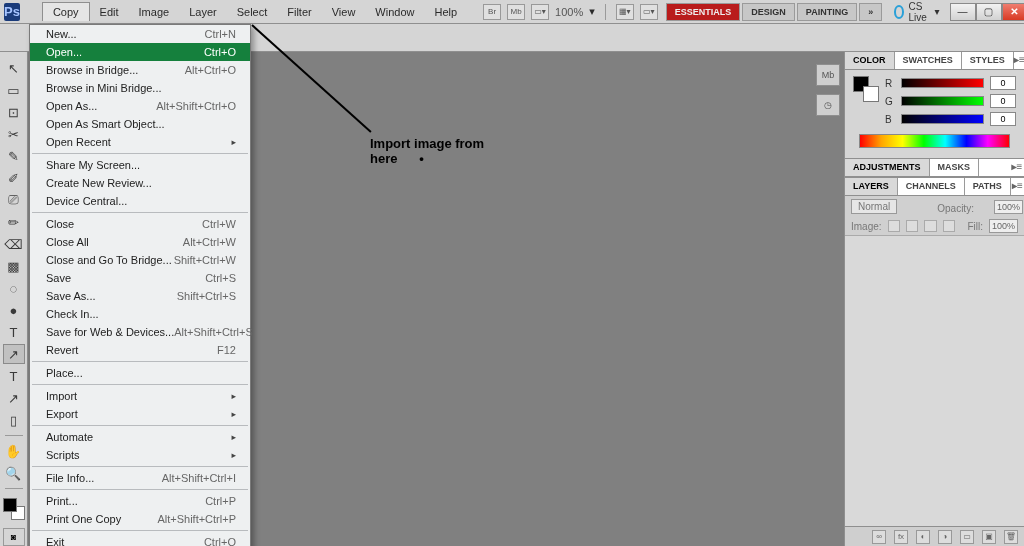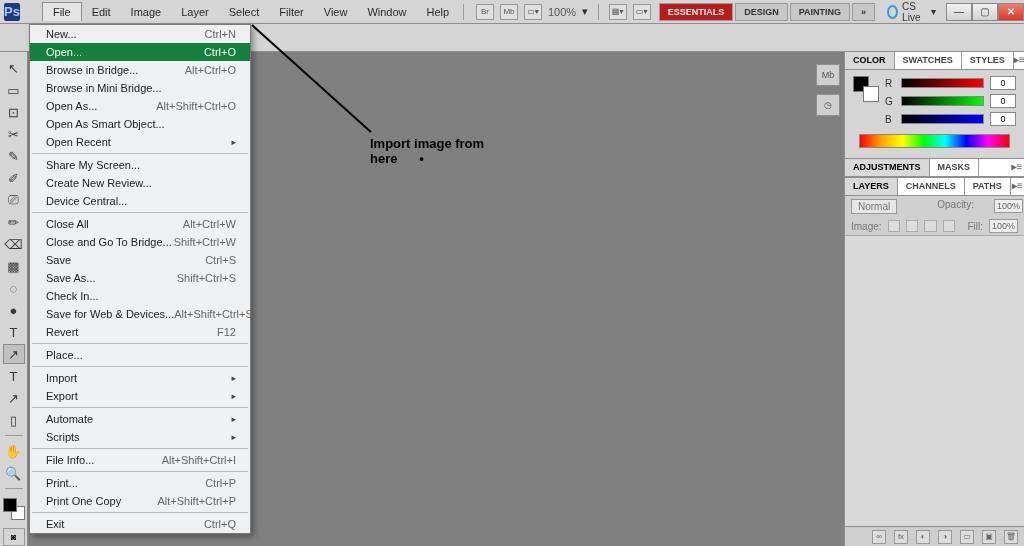--- a/index.html
+++ b/index.html
@@ -151,40 +151,40 @@
     height:14px; margin:4px 6px 6px;
     background:linear-gradient(to right,red,orange,yellow,lime,cyan,blue,magenta,red);
     border:1px solid #888;
   }
 
   
   .adj-panel .body{height:0;}
 
   
   .layers-panel { flex:1; display:flex; flex-direction:column;}
-  .layers-opts { display:flex; align-items:flex-start; gap:20px; padding:3px 6px; font-size:10px; color:#777;}
+  .layers-opts { display:flex; align-items:flex-end; gap:20px; padding:3px 6px; font-size:10px; color:#777;}
   .sel { border:1px solid #999; background:#e6e6e6; padding:1px 6px; font-size:10px; color:#777;}
   .opabox{ width:32px; border:1px solid #999; background:#eee; font-size:9px; padding:1px 2px; color:#666; text-align:right;}
   .layers-lock { display:flex; align-items:center; gap:6px; padding:2px 6px; font-size:10px; color:#777; border-bottom:1px solid #aaa;}
   .lock-ic{width:14px;height:12px;border:1px solid #aaa; background:#ddd;}
   .layers-list { flex:1; background:#d9d9d9;}
   .layers-footer {
     height:20px; background:#cfcfcf; border-top:1px solid #8f8f8f;
     display:flex; align-items:center; justify-content:flex-end; gap:8px; padding:0 6px;
   }
   .lf-ic { width:14px; height:14px; border:1px solid #999; background:#ddd; font-size:8px; display:flex; align-items:center; justify-content:center; color:#666;}
   .panel-menu { margin-left:auto; width:14px; text-align:center; font-size:10px; color:#666; padding-top:2px;}
 
 </style>
 </head>
 <body>
 
 <div class="menubar">
   <div class="ps-logo">Ps</div>
-  <div class="menu-item active">File</div>
+  <div class="menu-item active">Copy</div>
   <div class="menu-item">Edit</div>
   <div class="menu-item">Image</div>
   <div class="menu-item">Layer</div>
   <div class="menu-item">Select</div>
   <div class="menu-item">Filter</div>
   <div class="menu-item">View</div>
   <div class="menu-item">Window</div>
   <div class="menu-item">Help</div>
 
   <div class="mb-divider"></div>
@@ -255,20 +255,24 @@
     <div class="dd-row">
       <span>Share My Screen...</span>
     </div>
     <div class="dd-row">
       <span>Create New Review...</span>
     </div>
     <div class="dd-row">
       <span>Device Central...</span>
     </div>
     <div class="dd-sep"></div>
+    <div class="dd-row">
+      <span>Close</span>
+      <span class="dd-shortcut">Ctrl+W</span>
+    </div>
     <div class="dd-row">
       <span>Close All</span>
       <span class="dd-shortcut">Alt+Ctrl+W</span>
     </div>
     <div class="dd-row">
       <span>Close and Go To Bridge...</span>
       <span class="dd-shortcut">Shift+Ctrl+W</span>
     </div>
     <div class="dd-row">
       <span>Save</span>

